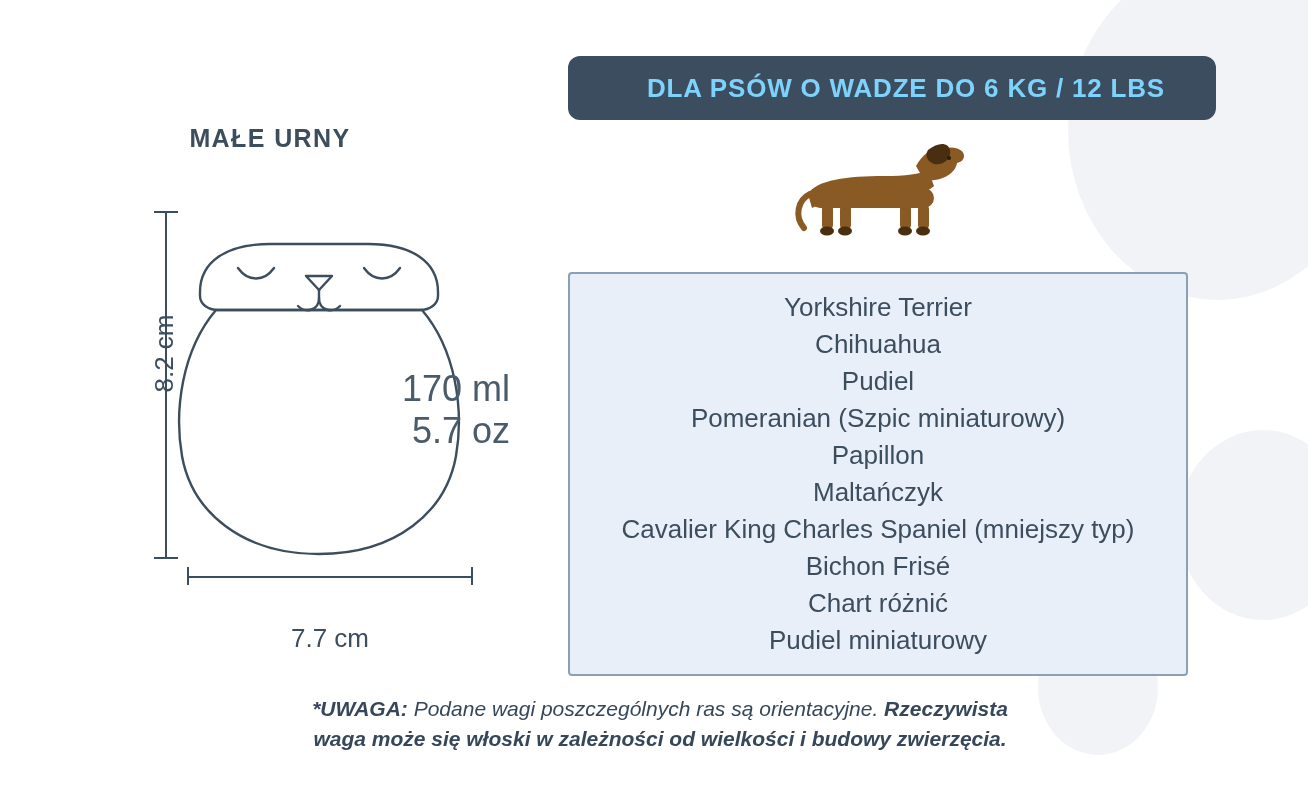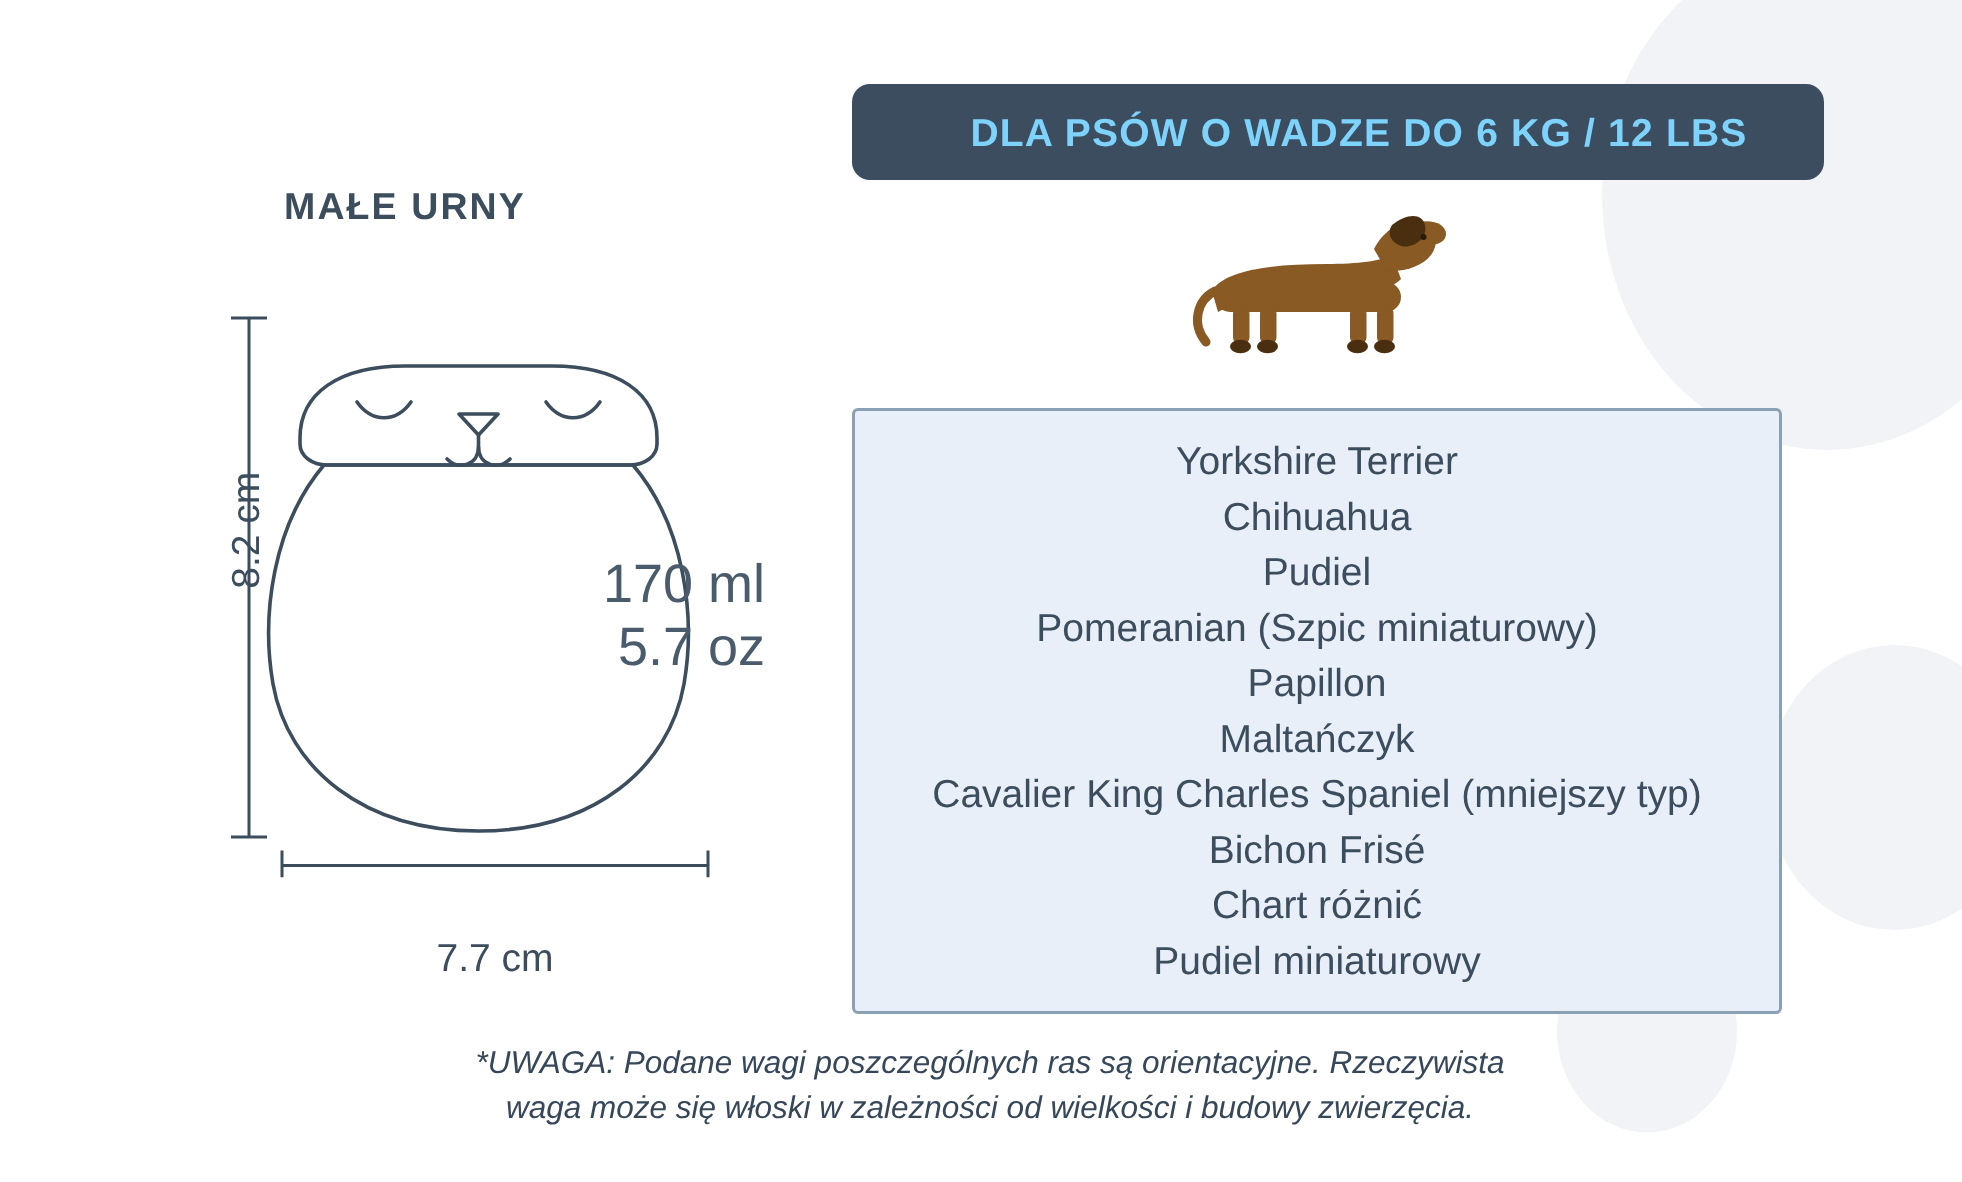--- a/index.html
+++ b/index.html
@@ -172,21 +172,21 @@
     left: 180px;
     top: 694px;
     width: 960px;
     text-align: center;
     font-size: 21px;
     line-height: 1.45;
     font-style: italic;
     color: #36475a;
     z-index: 2;
   }
-  .footnote b { font-weight: normal; font-style: italic; }
+  .footnote b { font-weight: bold; font-style: italic; }
 </style>
 </head>
 <body>
 
 <div class="page">
 
   <div class="blob blob-1"></div>
   <div class="blob blob-2"></div>
   <div class="blob blob-3"></div>
   <div class="blob blob-4"></div>

